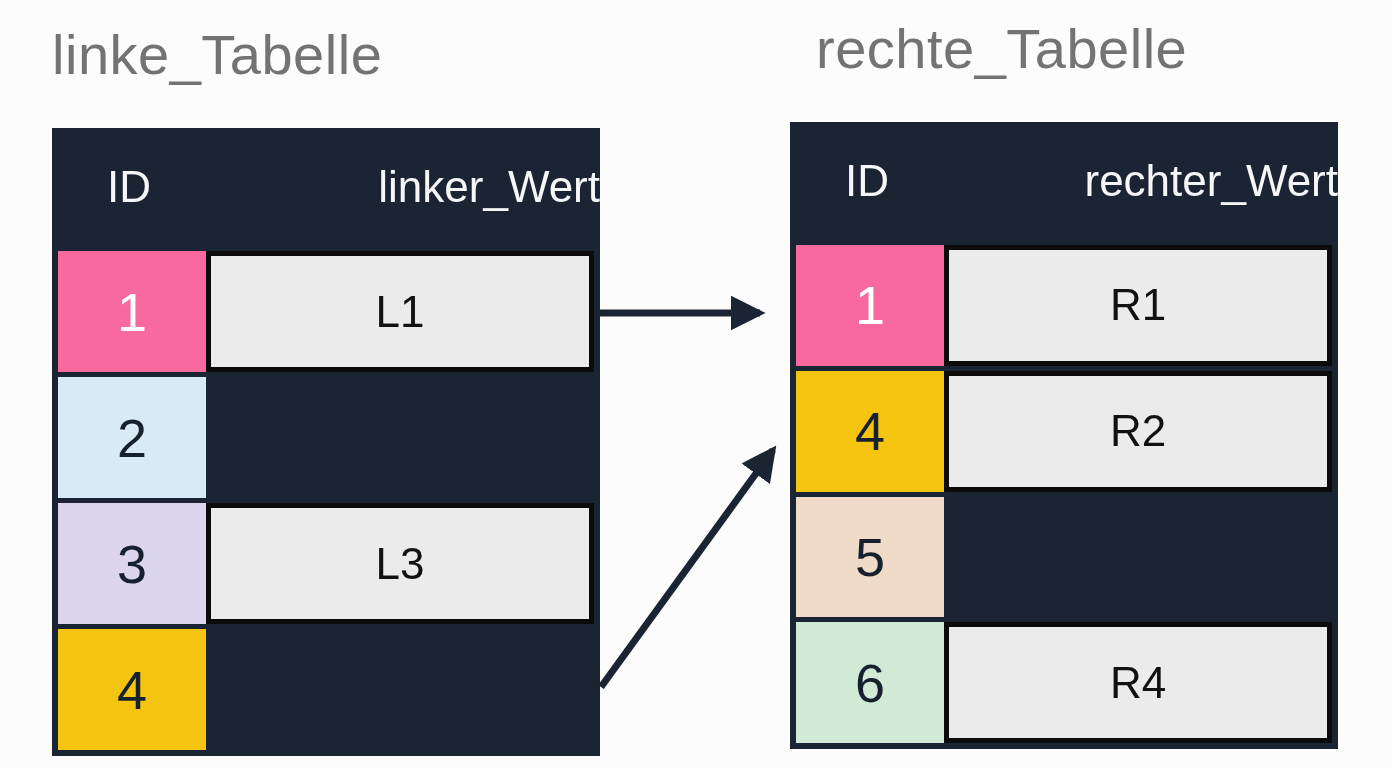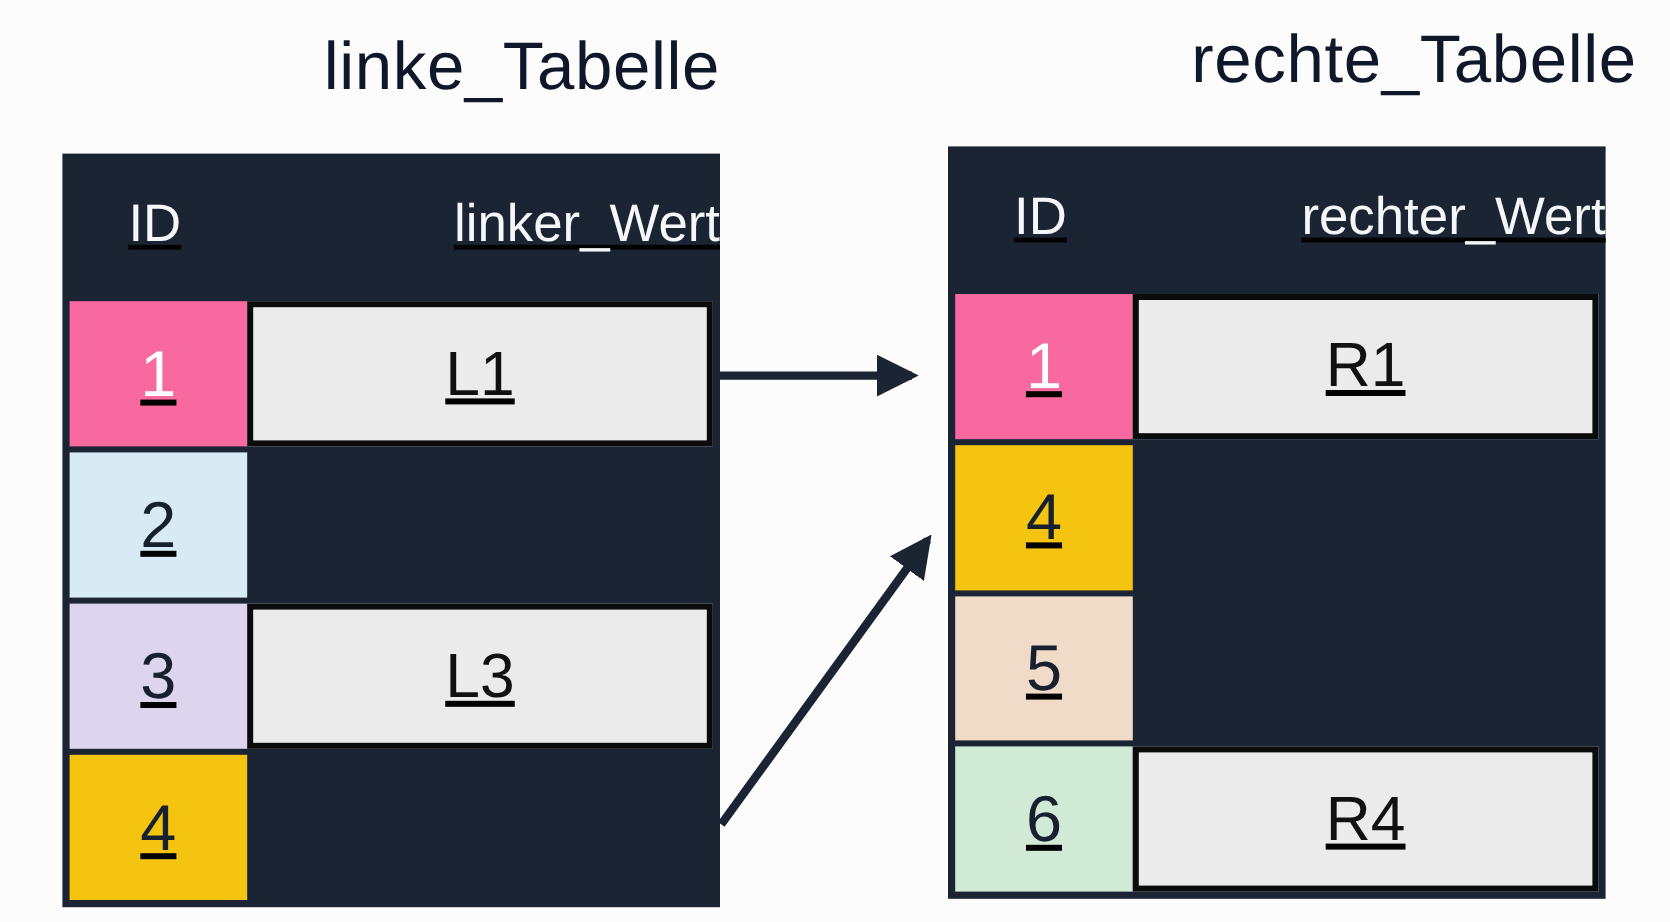--- a/index.html
+++ b/index.html
@@ -2,29 +2,29 @@
 <html><head>
 <meta charset="utf-8">
 <style>
   html,body{margin:0;padding:0;}
   body{
     width:1392px;height:768px;position:relative;overflow:hidden;
     background:#fcfcfd;
     font-family:"Liberation Sans","DejaVu Sans",sans-serif;
   }
   .title{
-    position:absolute;text-align:right;
-    font-size:56px;font-weight:500;color:#0f172a;letter-spacing:.5px;
+    position:absolute;text-align:left;
+    font-size:56px;font-weight:500;color:#737373;letter-spacing:.5px;
   }
   #left-title{left:52px;width:548px;top:22px;}
   #right-title{left:816px;width:548px;top:16px;}
 
   .tbl{
     position:absolute;display:flex;flex-direction:column;
-    background:#1A2433;box-sizing:border-box;text-decoration:underline;
+    background:#1A2433;box-sizing:border-box;
   }
   #left-table{left:52px;top:128px;width:548px;height:628px;}
   #right-table{left:790px;top:122px;width:548px;height:627px;}
 
   .tbl-header{
     height:118px;flex:0 0 auto;display:flex;align-items:center;
     color:#f4f6f8;font-size:44px;
   }
   .hdr-id{width:154px;text-align:center;}
   .hdr-val{flex:1;text-align:right;}
@@ -34,21 +34,21 @@
     gap:5px;padding:5px 6px 6px 6px;box-sizing:border-box;
   }
   .row{flex:1;display:flex;min-height:0;}
   .cell-id{
     width:148px;flex:0 0 auto;display:flex;align-items:center;justify-content:center;
     font-size:54px;color:#16202E;
   }
   .cell-val{
     flex:1;display:flex;align-items:center;justify-content:center;
     background:#EBEBEB;border:5px solid #0B0B0B;box-sizing:border-box;
-    font-size:52px;color:#111;
+    font-size:44px;color:#111;
   }
 
   #arrow-overlay{
     position:absolute;left:0;top:0;width:1392px;height:768px;
     pointer-events:none;
   }
 </style>
 </head>
 <body>
 
@@ -84,20 +84,21 @@
     <span class="hdr-id">ID</span>
     <span class="hdr-val">rechter_Wert</span>
   </div>
   <div class="tbl-body">
     <div class="row">
       <div class="cell-id" style="background: rgb(247, 105, 159); color: rgb(255, 255, 255);">1</div>
       <div class="cell-val">R1</div>
     </div>
     <div class="row">
       <div class="cell-id" style="background: rgb(244, 196, 17); color: rgb(22, 32, 46);">4</div>
+      <div class="cell-val">R2</div>
     </div>
     <div class="row">
       <div class="cell-id" style="background: rgb(240, 219, 200); color: rgb(22, 32, 46);">5</div>
     </div>
     <div class="row">
       <div class="cell-id" style="background: rgb(209, 234, 214); color: rgb(22, 32, 46);">6</div>
       <div class="cell-val">R4</div>
     </div>
   </div>
 </div>

